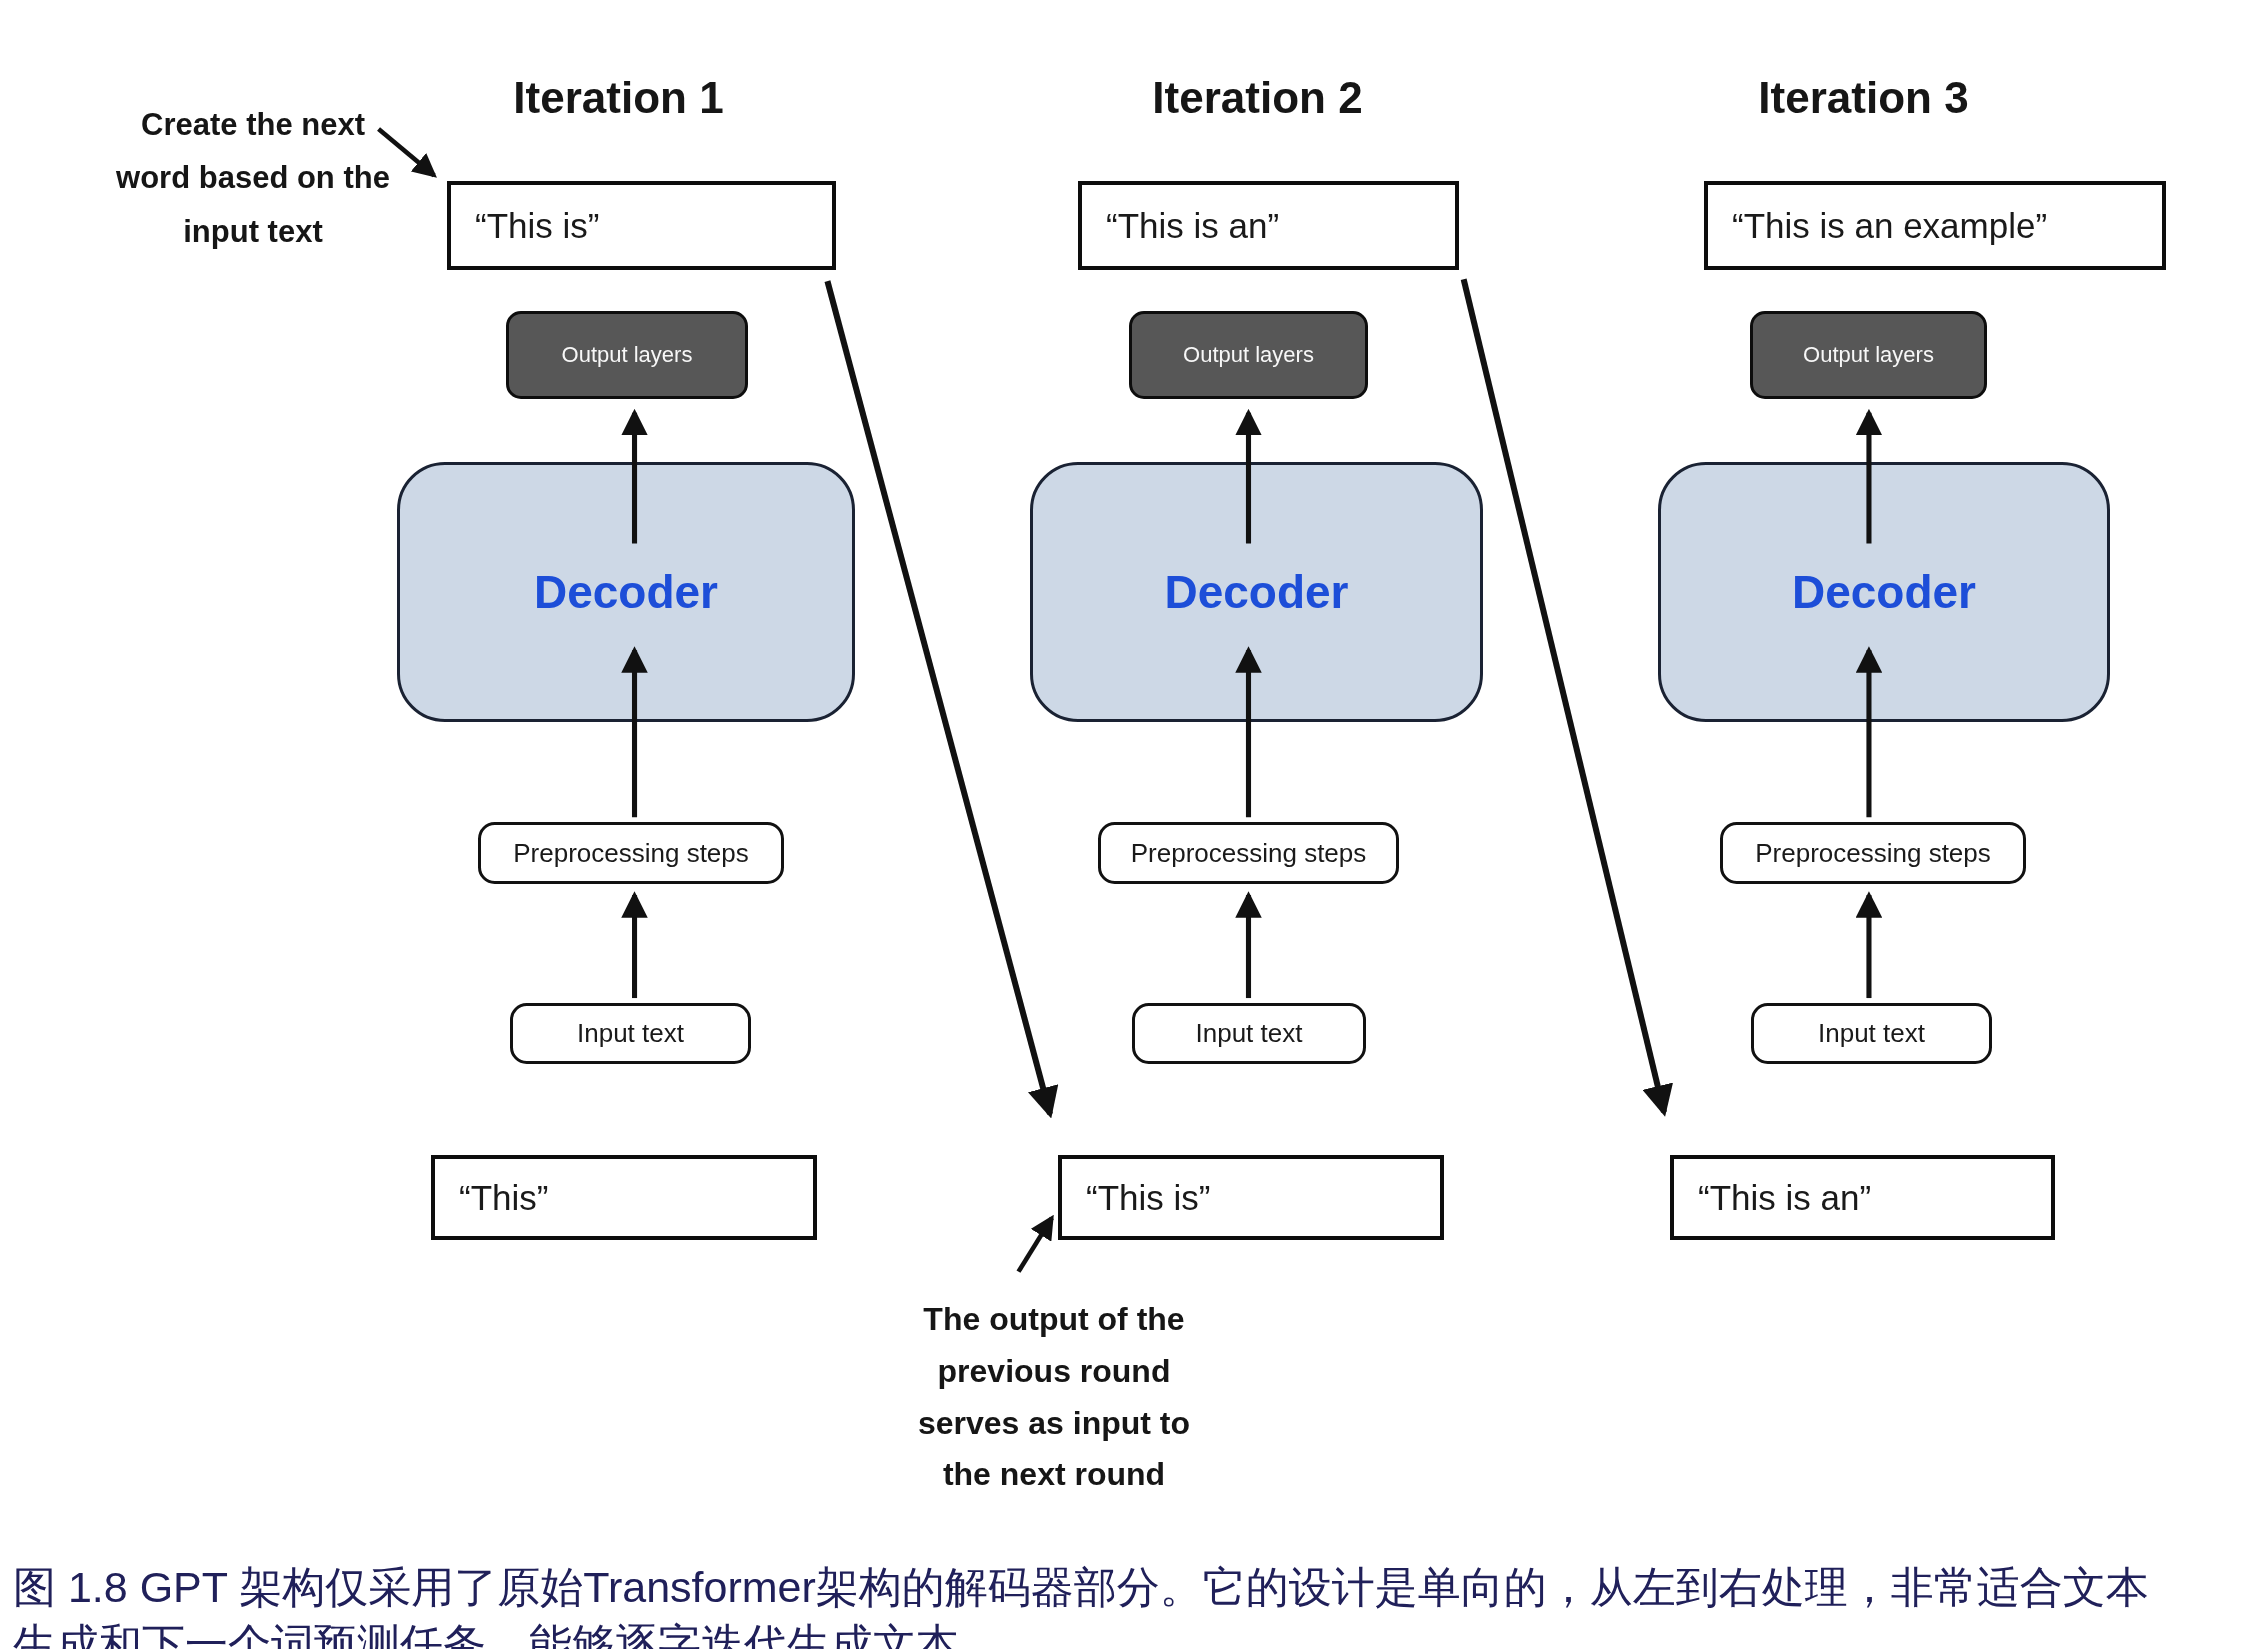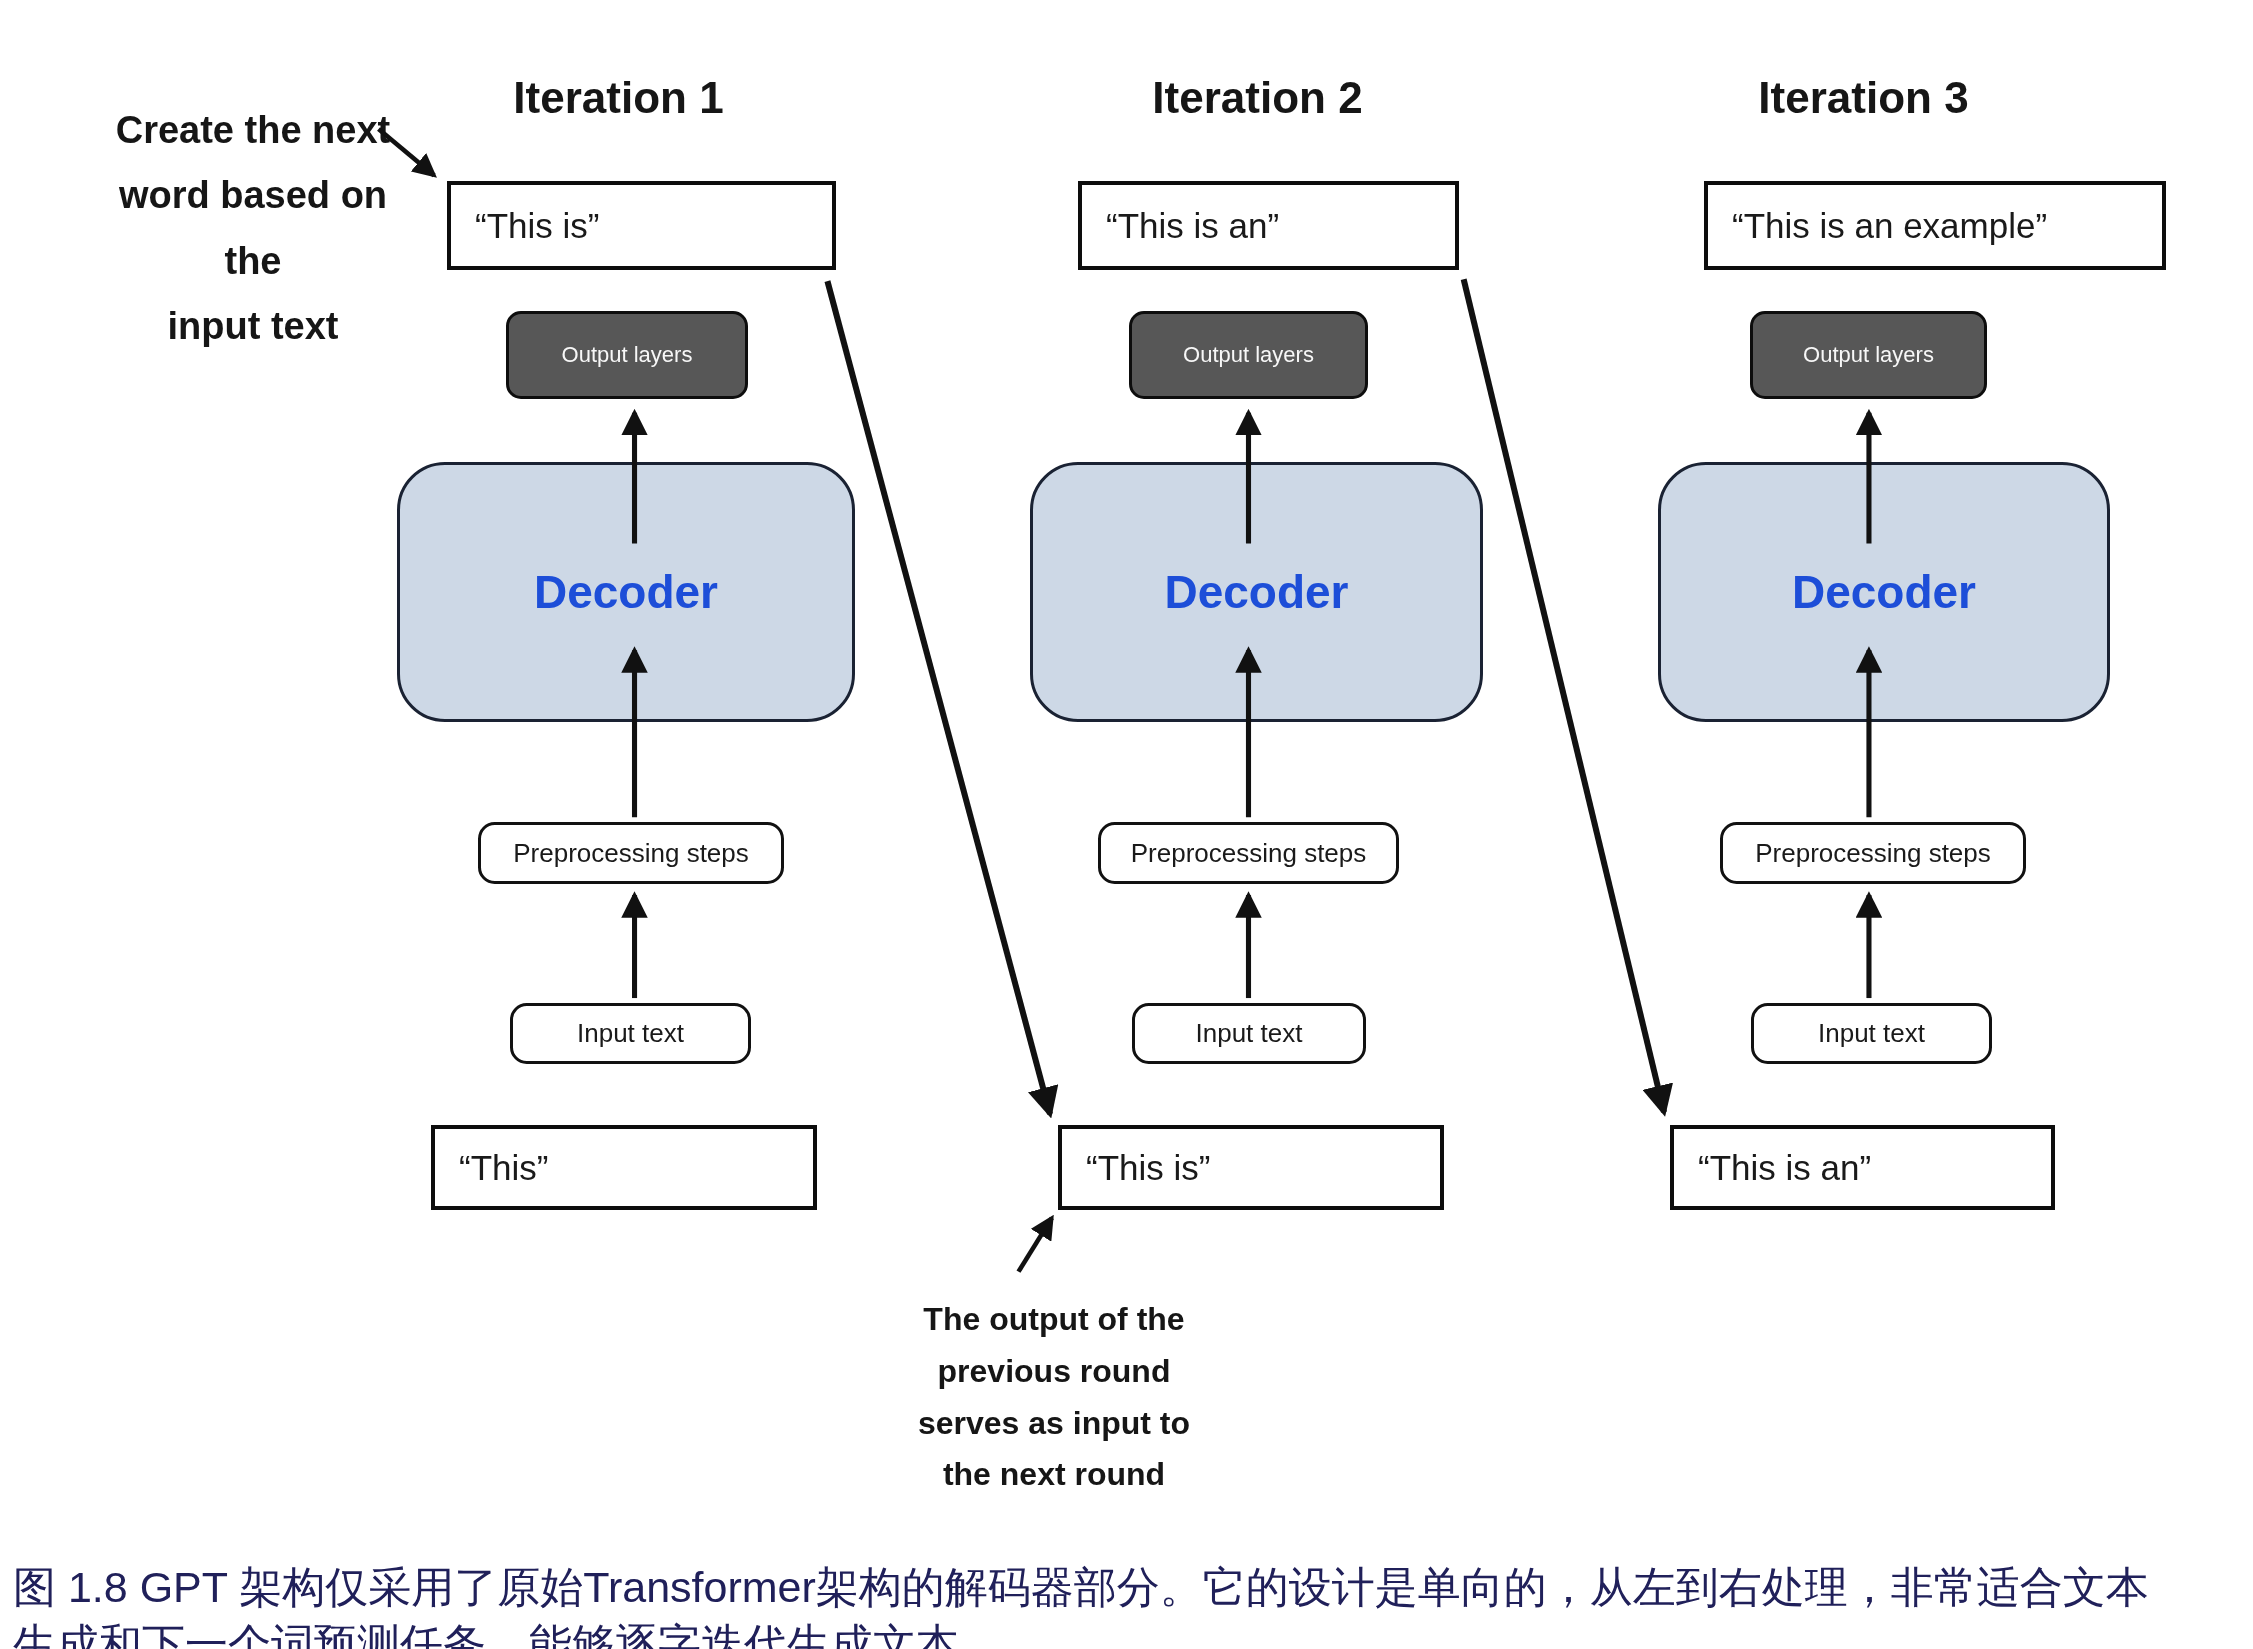--- a/index.html
+++ b/index.html
@@ -19,21 +19,21 @@
   .c1 .iter-title { left:1072px; }
   .c2 .iter-title { left:1678px; }
 
   .text-box {
     position:absolute; box-sizing:border-box; background:#ffffff;
     border:4.6px solid var(--box-border,#0d0d0d);
     display:flex; align-items:center; padding-left:24px;
     font-size:35px; color:#1a1a1a;
   }
   .top-box    { top:141px; height:89px; }
-  .bottom-box { top:1085px; height:85px; }
+  .bottom-box { top:1115px; height:85px; }
   .c0 .top-box    { left:447px;  width:389px; }
   .c1 .top-box    { left:1078px; width:381px; }
   .c2 .top-box    { left:1704px; width:462px; }
   .c0 .bottom-box { left:431px;  width:386px; }
   .c1 .bottom-box { left:1058px; width:386px; }
   .c2 .bottom-box { left:1670px; width:385px; }
 
   .output-layers {
     position:absolute; box-sizing:border-box; top:271px; height:88px;
     background:var(--dark-box-fill,#575757);
@@ -68,21 +68,21 @@
   .c1 .preprocessing { left:1098px; width:301px; }
   .c2 .preprocessing { left:1720px; width:306px; }
   .c0 .input-box { left:510px;  width:241px; }
   .c1 .input-box { left:1132px; width:234px; }
   .c2 .input-box { left:1751px; width:241px; }
 
   .note {
     position:absolute; text-align:center; font-weight:bold; color:#161616;
     white-space:pre-line;
   }
-  .note-create { left:88px; top:58px; width:330px; font-size:38px; line-height:1.72; }
+  .note-create { left:88px; top:58px; width:330px; font-size:31px; line-height:1.72; }
   .note-feedback { left:887px; top:1254px; width:334px; font-size:32px; line-height:1.62; }
 
   .caption {
     position:absolute; left:13px; top:1519px; width:2234px;
     font-size:43px; line-height:1.32; color:var(--caption-color,#20205a);
     white-space:pre-line;
   }
 
   #arrow-layer { position:absolute; left:0; top:0; pointer-events:none; }
   .flow-line { stroke:var(--line-color,#111111); fill:none; }

